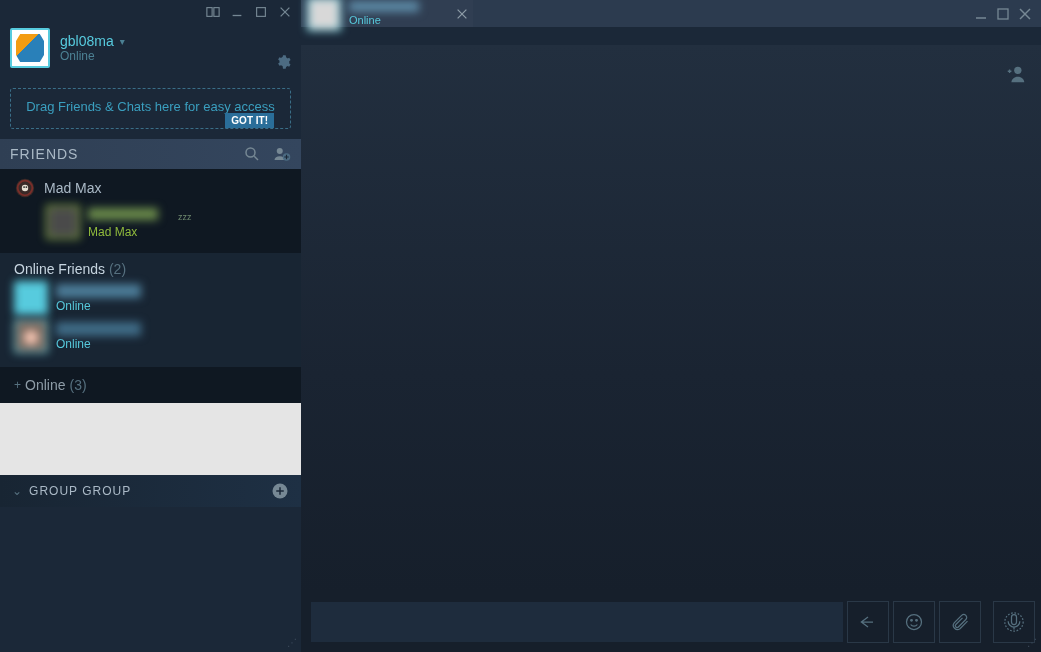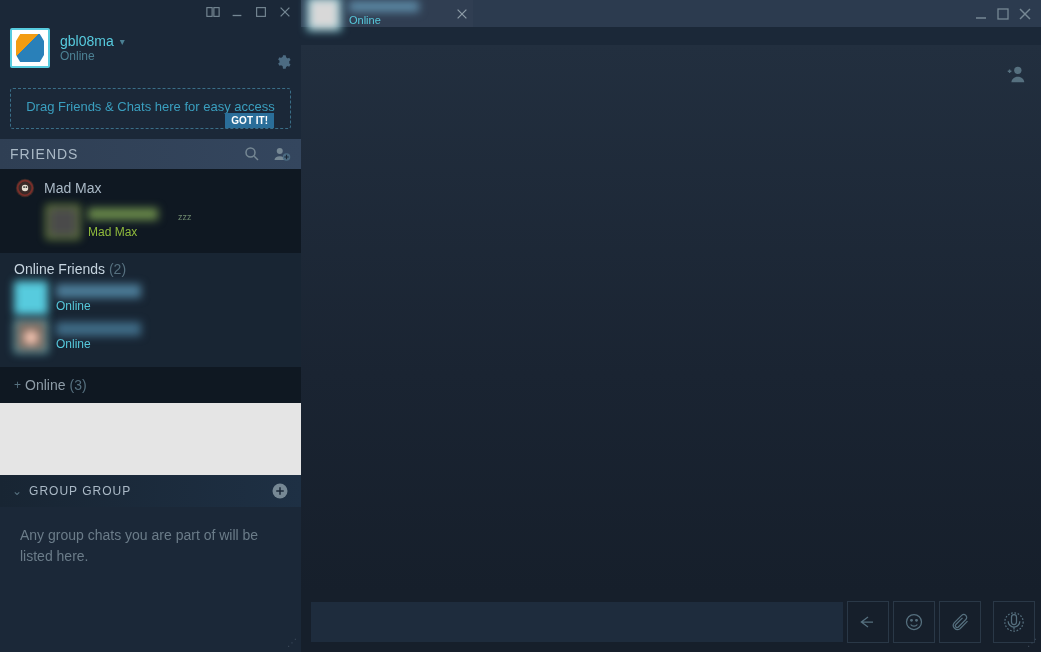--- a/index.html
+++ b/index.html
@@ -206,21 +206,20 @@
     <span class="gc-left">
         <span class="gc-chev">⌄</span>
         <span>GROUP GROUP</span>
       </span>
     <span class="add-circle"><svg viewBox="0 0 24 24" fill="currentColor">
           <circle cx="12" cy="12" r="10"></circle>
           <path d="M12 7v10M7 12h10" stroke="#1b2838" stroke-width="2"></path>
         </svg></span>
   </div>
   <div class="gc-body">
-    <p>Any group chats you are part of will be listed here.</p>
     <br>
   </div>
   <span class="resize-grip">⋰</span>
 </div>
 
 <div class="chat-window">
   <div class="chat-top">
     <div class="chat-tab">
       <div class="chat-tab-av blur"></div>
       <div class="chat-tab-text">

